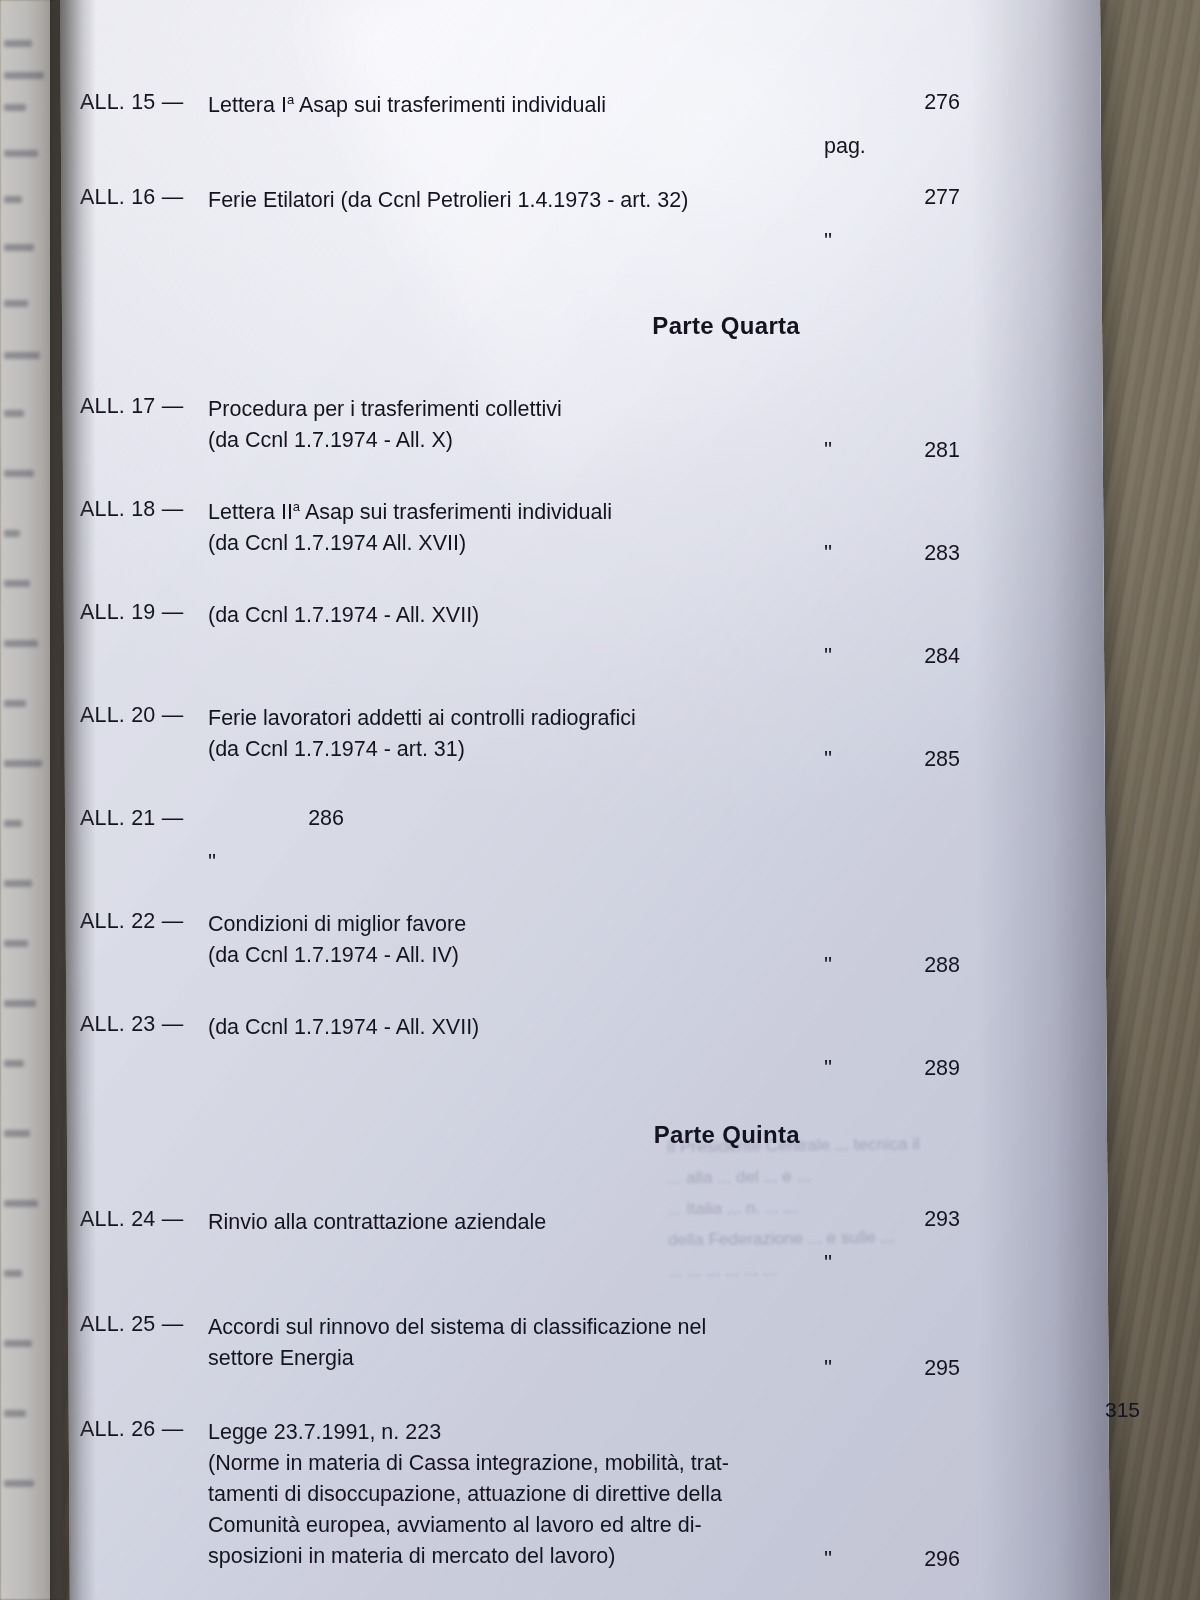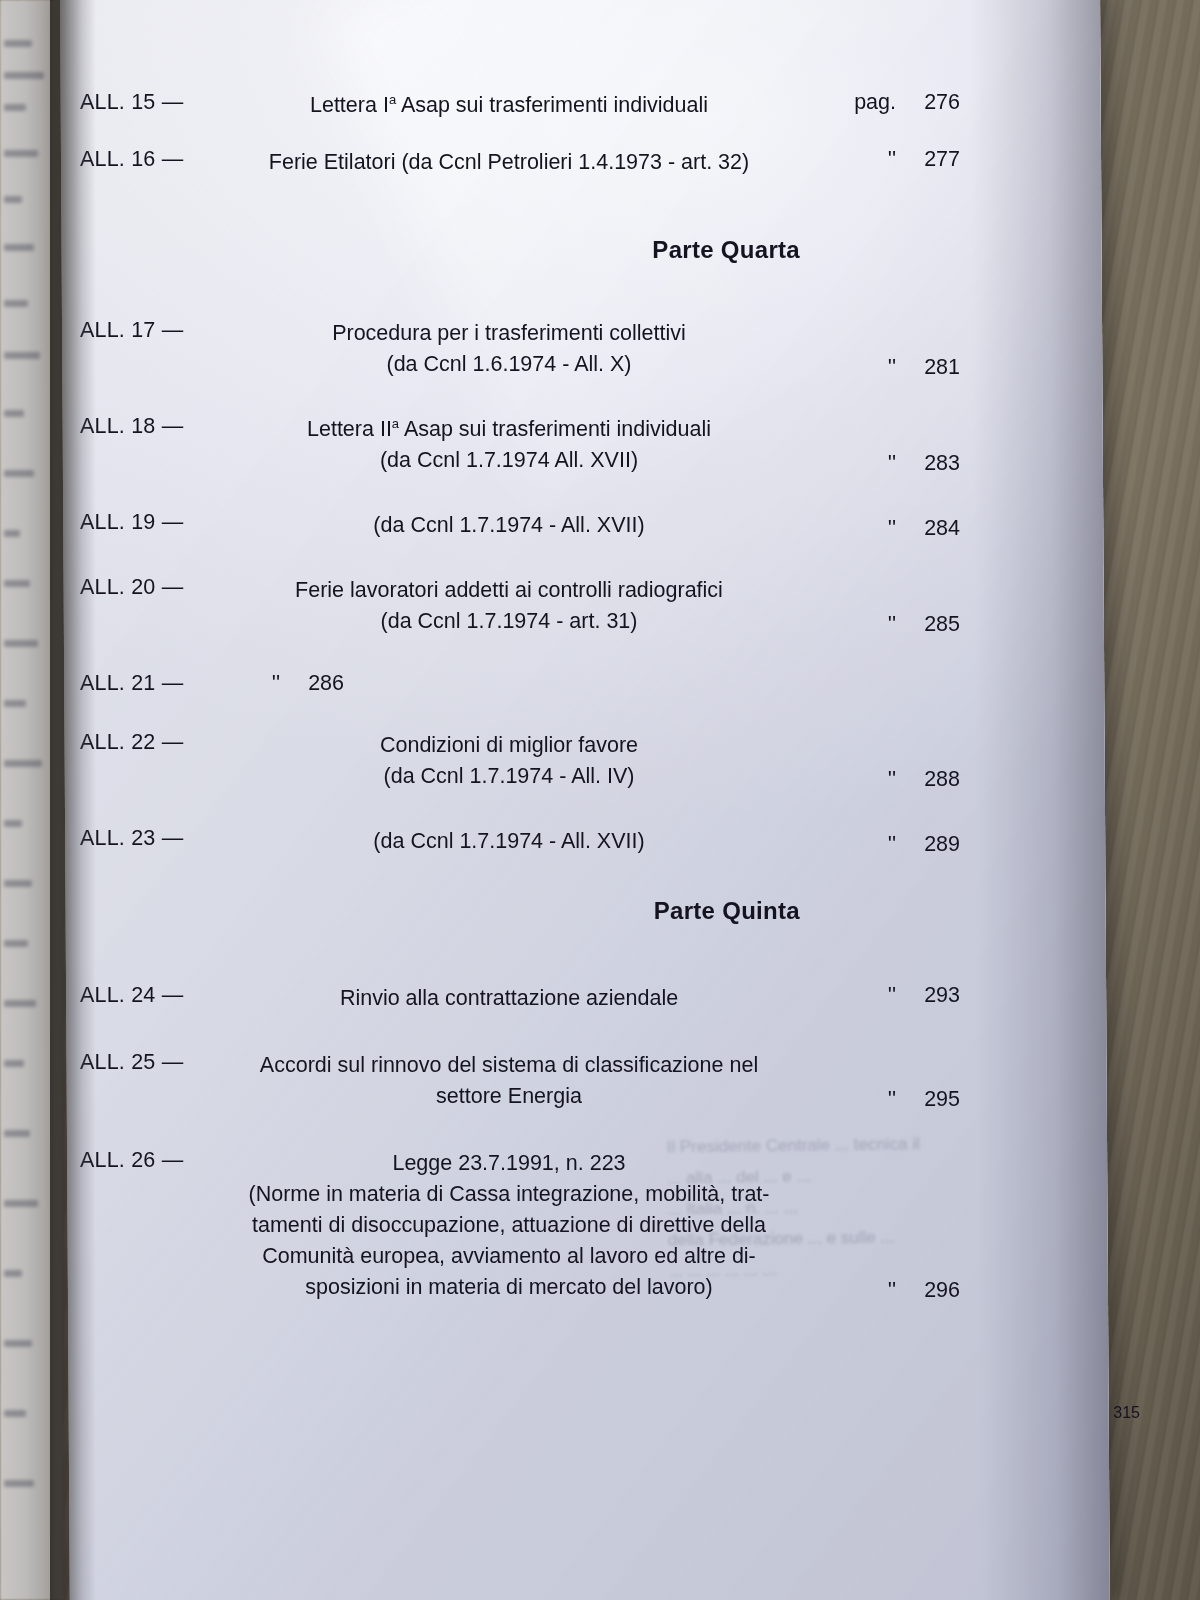--- a/index.html
+++ b/index.html
@@ -160,28 +160,28 @@
   .toc-label {
     width: 128px;
     flex: 0 0 128px;
     white-space: nowrap;
     letter-spacing: 0.2px;
   }
   .toc-title {
     flex: 1 1 auto;
     padding-right: 14px;
     line-height: 31px;
-    text-align: center;
   }
   .toc-title .l2 { display: block; }
   .toc-pagmark {
     flex: 0 0 72px;
-    text-align: right;
+    text-align: left;
     white-space: nowrap;
     padding-right: 8px;
+    margin-top: 44px;
   }
   .toc-page {
     flex: 0 0 56px;
     text-align: right;
     white-space: nowrap;
   }
   
   .align-last .toc-pagmark,
   .align-last .toc-page {
     align-self: flex-end;
@@ -199,21 +199,21 @@
   .sup {
     font-size: 13px;
     vertical-align: super;
     line-height: 0;
   }
 
   #folio {
     position: absolute;
     right: 60px;
     bottom: 178px;
-    font-size: 16px;
+    font-size: 21px;
     color: #14131f;
     z-index: 3;
   }
 </style>
 </head>
 <body>
 
 <div id="scene">
 
   <div id="left-page">
@@ -279,21 +279,21 @@
       <div class="toc-pagmark">''</div>
       <div class="toc-page">277</div>
     </div>
 
     <div class="part-heading">Parte Quarta</div>
 
     <div class="toc-row align-last" style="margin-bottom:34px;">
       <div class="toc-label">ALL. 17 —</div>
       <div class="toc-title">
         <span>Procedura per i trasferimenti collettivi</span>
-        <span class="l2">(da Ccnl 1.6.1974 - All. X)</span>
+        <span class="l2">(da Ccnl 1.7.1974 - All. X)</span>
       </div>
       <div class="toc-pagmark">''</div>
       <div class="toc-page">281</div>
     </div>
 
     <div class="toc-row align-last" style="margin-bottom:34px;">
       <div class="toc-label">ALL. 18 —</div>
       <div class="toc-title">
         <span>Lettera II<sup class="sup">a</sup> Asap sui trasferimenti individuali</span>
         <span class="l2">(da Ccnl 1.7.1974 All. XVII)</span>

